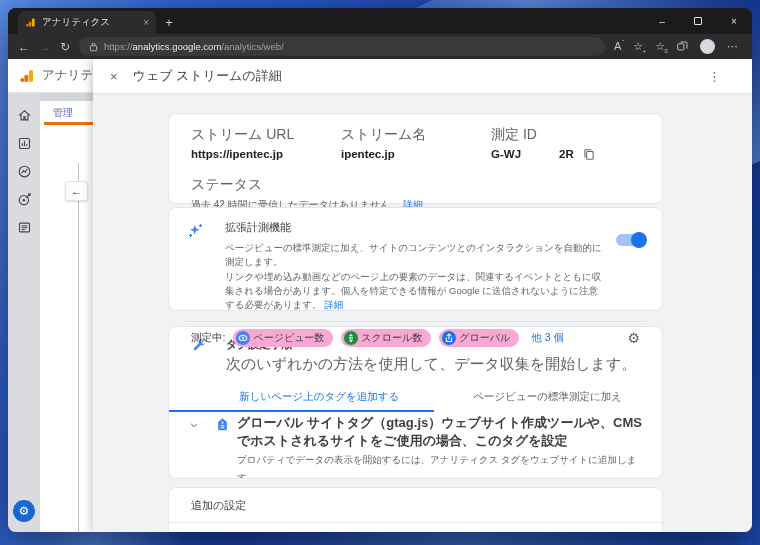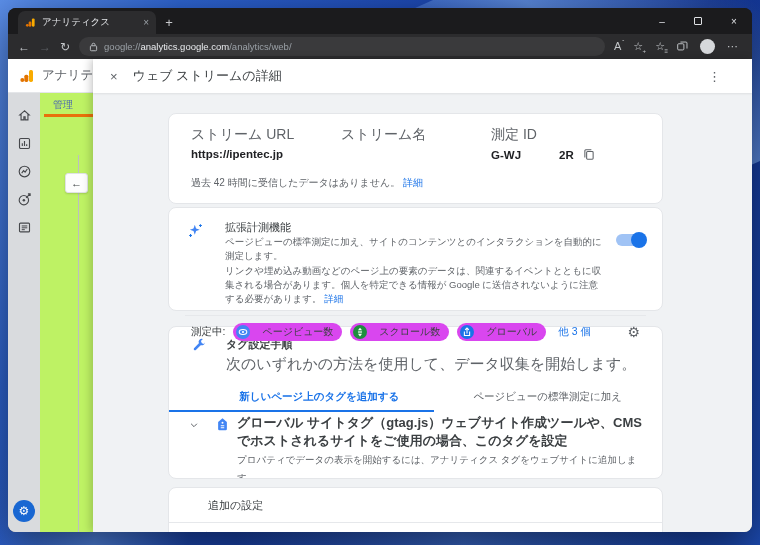--- a/index.html
+++ b/index.html
@@ -46,21 +46,21 @@
   
   .page{ position:absolute; left:0; top:51px; right:0; bottom:0; background:#d3d5d8; }
   .ga-header{ position:absolute; left:0; top:0; right:0; height:34px; background:#fff;
     display:flex; align-items:center; padding-left:11px; gap:7px; border-bottom:1px solid #e4e6e9; }
   .ga-name{ font-size:12.5px; color:#5f6368; white-space:nowrap; }
   .rail{ position:absolute; left:0; top:34px; bottom:0; width:32px; background:#d9dbde;
     display:flex; flex-direction:column; align-items:center; padding-top:13px; gap:10px; }
   .rail-item{ width:20px; height:18px; display:flex; align-items:center; justify-content:center; }
   .rail-gear{ position:absolute; bottom:10px; left:5px; width:22px; height:22px; border-radius:50%;
     background:#1967d2; color:#fff; font-size:12px; display:flex; align-items:center; justify-content:center; }
-  .adminstrip{ position:absolute; left:32px; top:34px; bottom:0; width:53px; background:#bef264;text-decoration:underline; }
+  .adminstrip{ position:absolute; left:32px; top:42px; bottom:0; width:53px; background:#ffffff;text-decoration:underline; }
   .admin-tab{ position:absolute; left:13px; top:5px; font-size:10px; color:#4f6bae; white-space:nowrap; }
   .admin-underline{ position:absolute; left:4px; right:0; top:21px; height:2.5px;
     background:var(--admin-underline-orange,#e8710a); }
   .vline{ position:absolute; left:38px; top:62px; bottom:0; width:1px; background:#bcbec1; }
   .collapse-btn{ position:absolute; left:25px; top:80px; width:23px; height:20px; background:#fdfdfd;
     border:1px solid #e0e2e5; border-radius:3px; display:flex; align-items:center; justify-content:center;
     font-size:11px; color:#3c4043; box-shadow:0 1px 2px rgba(0,0,0,.15); }
 
   
   .dialog{ position:absolute; left:85px; top:0; right:0; bottom:0; background:#f0f2f4;
@@ -74,66 +74,66 @@
   .card{ margin-left:75px; width:495px; background:#fff; border:1px solid #e4e6e9; border-radius:8px; }
 
   
   .card1{ margin-top:20px; height:91px; padding:12px 22px; }
   .frow{ display:flex; }
   .fcell{ width:150px; }
   .fcell.wide{ flex:1; }
   .flabel{ font-size:14px; color:#5f6368; margin-bottom:4px; }
   .fvalue{ font-size:11.5px; color:#202124; font-weight:bold; }
   .fvalue.plain{ font-weight:normal; font-size:10px; color:#5f6368; }
-  .idrow{ display:flex; align-items:center; }
+  .idrow{ display:flex; }
   .gap38{ width:38px; } .gap20{ width:20px; }
   .copy-ic{ margin-left:9px; display:flex; }
   .link{ color:var(--link-blue,#1a73e8); }
   .frow2{ margin-top:15px; }
 
   
   .card2{ margin-top:3px; height:104px; position:relative; }
   .c2top{ display:flex; padding:12px 18px 0 18px; }
   .c2icon{ width:38px; padding-top:2px; }
   .c2text{ flex:1; padding-right:42px; }
-  .c2title{ font-size:11px; color:#3c4043; }
+  .c2title{ font-size:11px; color:#3c4043; margin-bottom:6px; }
   .c2desc{ font-size:9.5px; color:#5f6368; line-height:1.5; }
   .toggle{ position:absolute; right:16px; top:26px; width:30px; height:12px; border-radius:6px;
     background:var(--toggle-track,#a0c3f5); }
   .toggle .knob{ position:absolute; right:-1px; top:-2px; width:16px; height:16px; border-radius:50%;
     background:var(--toggle-knob,#1a73e8); }
   .c2div{ height:1px; background:#e6e8eb; margin:9px 16px 0 16px; }
   .c2bottom{ display:flex; align-items:center; padding:0 22px; height:31px; gap:8px; }
   .mlabel{ font-size:10.5px; color:#3c4043; }
-  .pill{ display:flex; align-items:center; gap:12px; background:#d946ef; border-radius:10px;
+  .pill{ display:flex; align-items:center; gap:3px; background:#f9a8d4; border-radius:10px;
     padding:2px 9px 2px 3px; }
   .pill-label{ font-size:10px; color:#3c4043; white-space:nowrap; }
   .more-link{ font-size:10.5px; color:var(--link-blue,#1a73e8); margin-left:4px; white-space:nowrap; }
   .c2gear{ margin-left:auto; font-size:14px; color:#5f6368; line-height:1; }
 
   
   .card3{ margin-top:15px; height:153px; padding-top:10px; overflow:hidden; }
   .c3head{ display:flex; padding:0 22px; }
   .c3icon{ width:35px; padding-top:1px; }
   .c3title{ font-size:11px; color:#3c4043; font-weight:bold; margin-bottom:3px; }
   .c3sub{ font-size:15px; color:#5f6368; }
   .tabs{ display:flex; margin-top:9px; }
   .ttab{ flex:1; text-align:center; font-size:10.5px; padding:7px 0 6px 0; color:#5f6368; }
-  .ttab.active{ color:var(--accent-blue,#1a73e8); font-weight:bold; border-bottom:2px solid var(--accent-blue,#1a73e8);padding-left:36px; }
+  .ttab.active{ color:var(--accent-blue,#1a73e8); font-weight:normal; border-bottom:2px solid var(--accent-blue,#1a73e8);padding-left:36px; }
   .ttab.rest{ border-bottom:2px solid transparent; }
   .titem{ display:flex; padding:2px 12px 0 12px; align-items:flex-start; }
   .ti-chev{ width:26px; display:flex; justify-content:center; padding-top:6px; }
   .ti-icon{ width:30px; display:flex; justify-content:center; padding-top:3px; }
   .ti-text{ flex:1; padding-right:8px; }
   .ti-title{ font-size:13px; color:#3c4043; font-weight:bold; line-height:1.35; }
   .ti-desc{ font-size:9.5px; color:#5f6368; line-height:1.35; }
 
   
   .card4{ margin-top:8px; height:70px; padding-top:10px; }
-  .c4title{ font-size:11px; color:#3c4043; padding:0 39px; }
+  .c4title{ font-size:11px; color:#3c4043; padding:0 22px; }
   .c4div{ height:1px; background:#e6e8eb; margin-top:9px; }
   .c4row{ display:flex; align-items:center; padding:8px 8px 0 10px; }
   .c4text{ flex:1; min-width:0; padding-right:10px; }
   .c4rtitle{ font-size:10.5px; color:#3c4043; font-weight:bold; margin-bottom:3px; }
 
   svg{ display:block; }
 </style>
 </head>
 <body>
 
@@ -170,21 +170,21 @@
       <span class="navico">←</span>
       <span class="navico dim">→</span>
       <span class="navico">↻</span>
       <div class="urlbar">
         <span>
           <svg width="9" height="10" viewBox="0 0 14 16">
               <rect x="2" y="6" width="10" height="8" rx="1.5" fill="none" stroke="#b5b8bc" stroke-width="1.6"></rect>
               <path d="M4.5 6V4.5a2.5 2.5 0 0 1 5 0V6" fill="none" stroke="#b5b8bc" stroke-width="1.6"></path>
             </svg>
         </span>
-        <span class="urltext"><span>google://</span><b>analytics.google.com</b><span>/analytics/web/</span></span>
+        <span class="urltext"><span>https://</span><b>analytics.google.com</b><span>/analytics/web/</span></span>
       </div>
       <div class="tool-r">
         <span class="tico"><span>A</span><span class="mini top">ˆ</span></span>
         <span class="tico"><span>☆</span><span class="mini bot">+</span></span>
         <span class="tico"><span>☆</span><span class="mini bot">≡</span></span>
         <span class="tico">
           <svg width="11" height="11" viewBox="0 0 16 16">
               <rect x="1" y="4" width="9" height="9" rx="1.5" fill="none" stroke="#c3c6c9" stroke-width="1.4"></rect>
               <path d="M5 1.5h8A1.5 1.5 0 0 1 14.5 3v8" fill="none" stroke="#c3c6c9" stroke-width="1.4"></path>
             </svg>
@@ -258,38 +258,40 @@
         <div class="dlg-body">
 
           <div class="card card1">
             <div class="frow">
               <div class="fcell">
                 <div class="flabel">ストリーム URL</div>
                 <div class="fvalue">https://ipentec.jp</div>
               </div>
               <div class="fcell">
                 <div class="flabel">ストリーム名</div>
+                <div class="fvalue">ipentec.jp</div>
               </div>
               <div class="fcell wide">
                 <div class="flabel">測定 ID</div>
                 <div class="idrow">
                   <span class="fvalue">G-WJ</span>
                   <span class="gap38"></span>
                   <span class="fvalue">2R</span>
                   <span class="copy-ic">
                     <svg width="12" height="13" viewBox="0 0 20 22">
                         <rect x="6" y="6" width="11" height="13" rx="1.5" fill="none" stroke="#5f6368" stroke-width="1.8"></rect>
                         <path d="M14 3H4.5A1.5 1.5 0 0 0 3 4.5V16" fill="none" stroke="#5f6368" stroke-width="1.8"></path>
                       </svg>
                   </span>
                 </div>
               </div>
             </div>
             <div class="frow frow2">
               <div class="fcell wide">
+                <div class="flabel">ステータス</div>
                 <div class="fvalue plain"><span>過去 42 時間に受信したデータはありません。</span> <span class="link">詳細</span></div>
               </div>
             </div>
           </div>
 
           <div class="card card2">
             <div class="c2top">
               <div class="c2icon">
                 <svg width="17" height="17" viewBox="0 0 24 24">
                     <path d="M11 4l1.8 5.2L18 11l-5.2 1.8L11 18l-1.8-5.2L4 11l5.2-1.8z" fill="var(--icon-blue)"></path>

